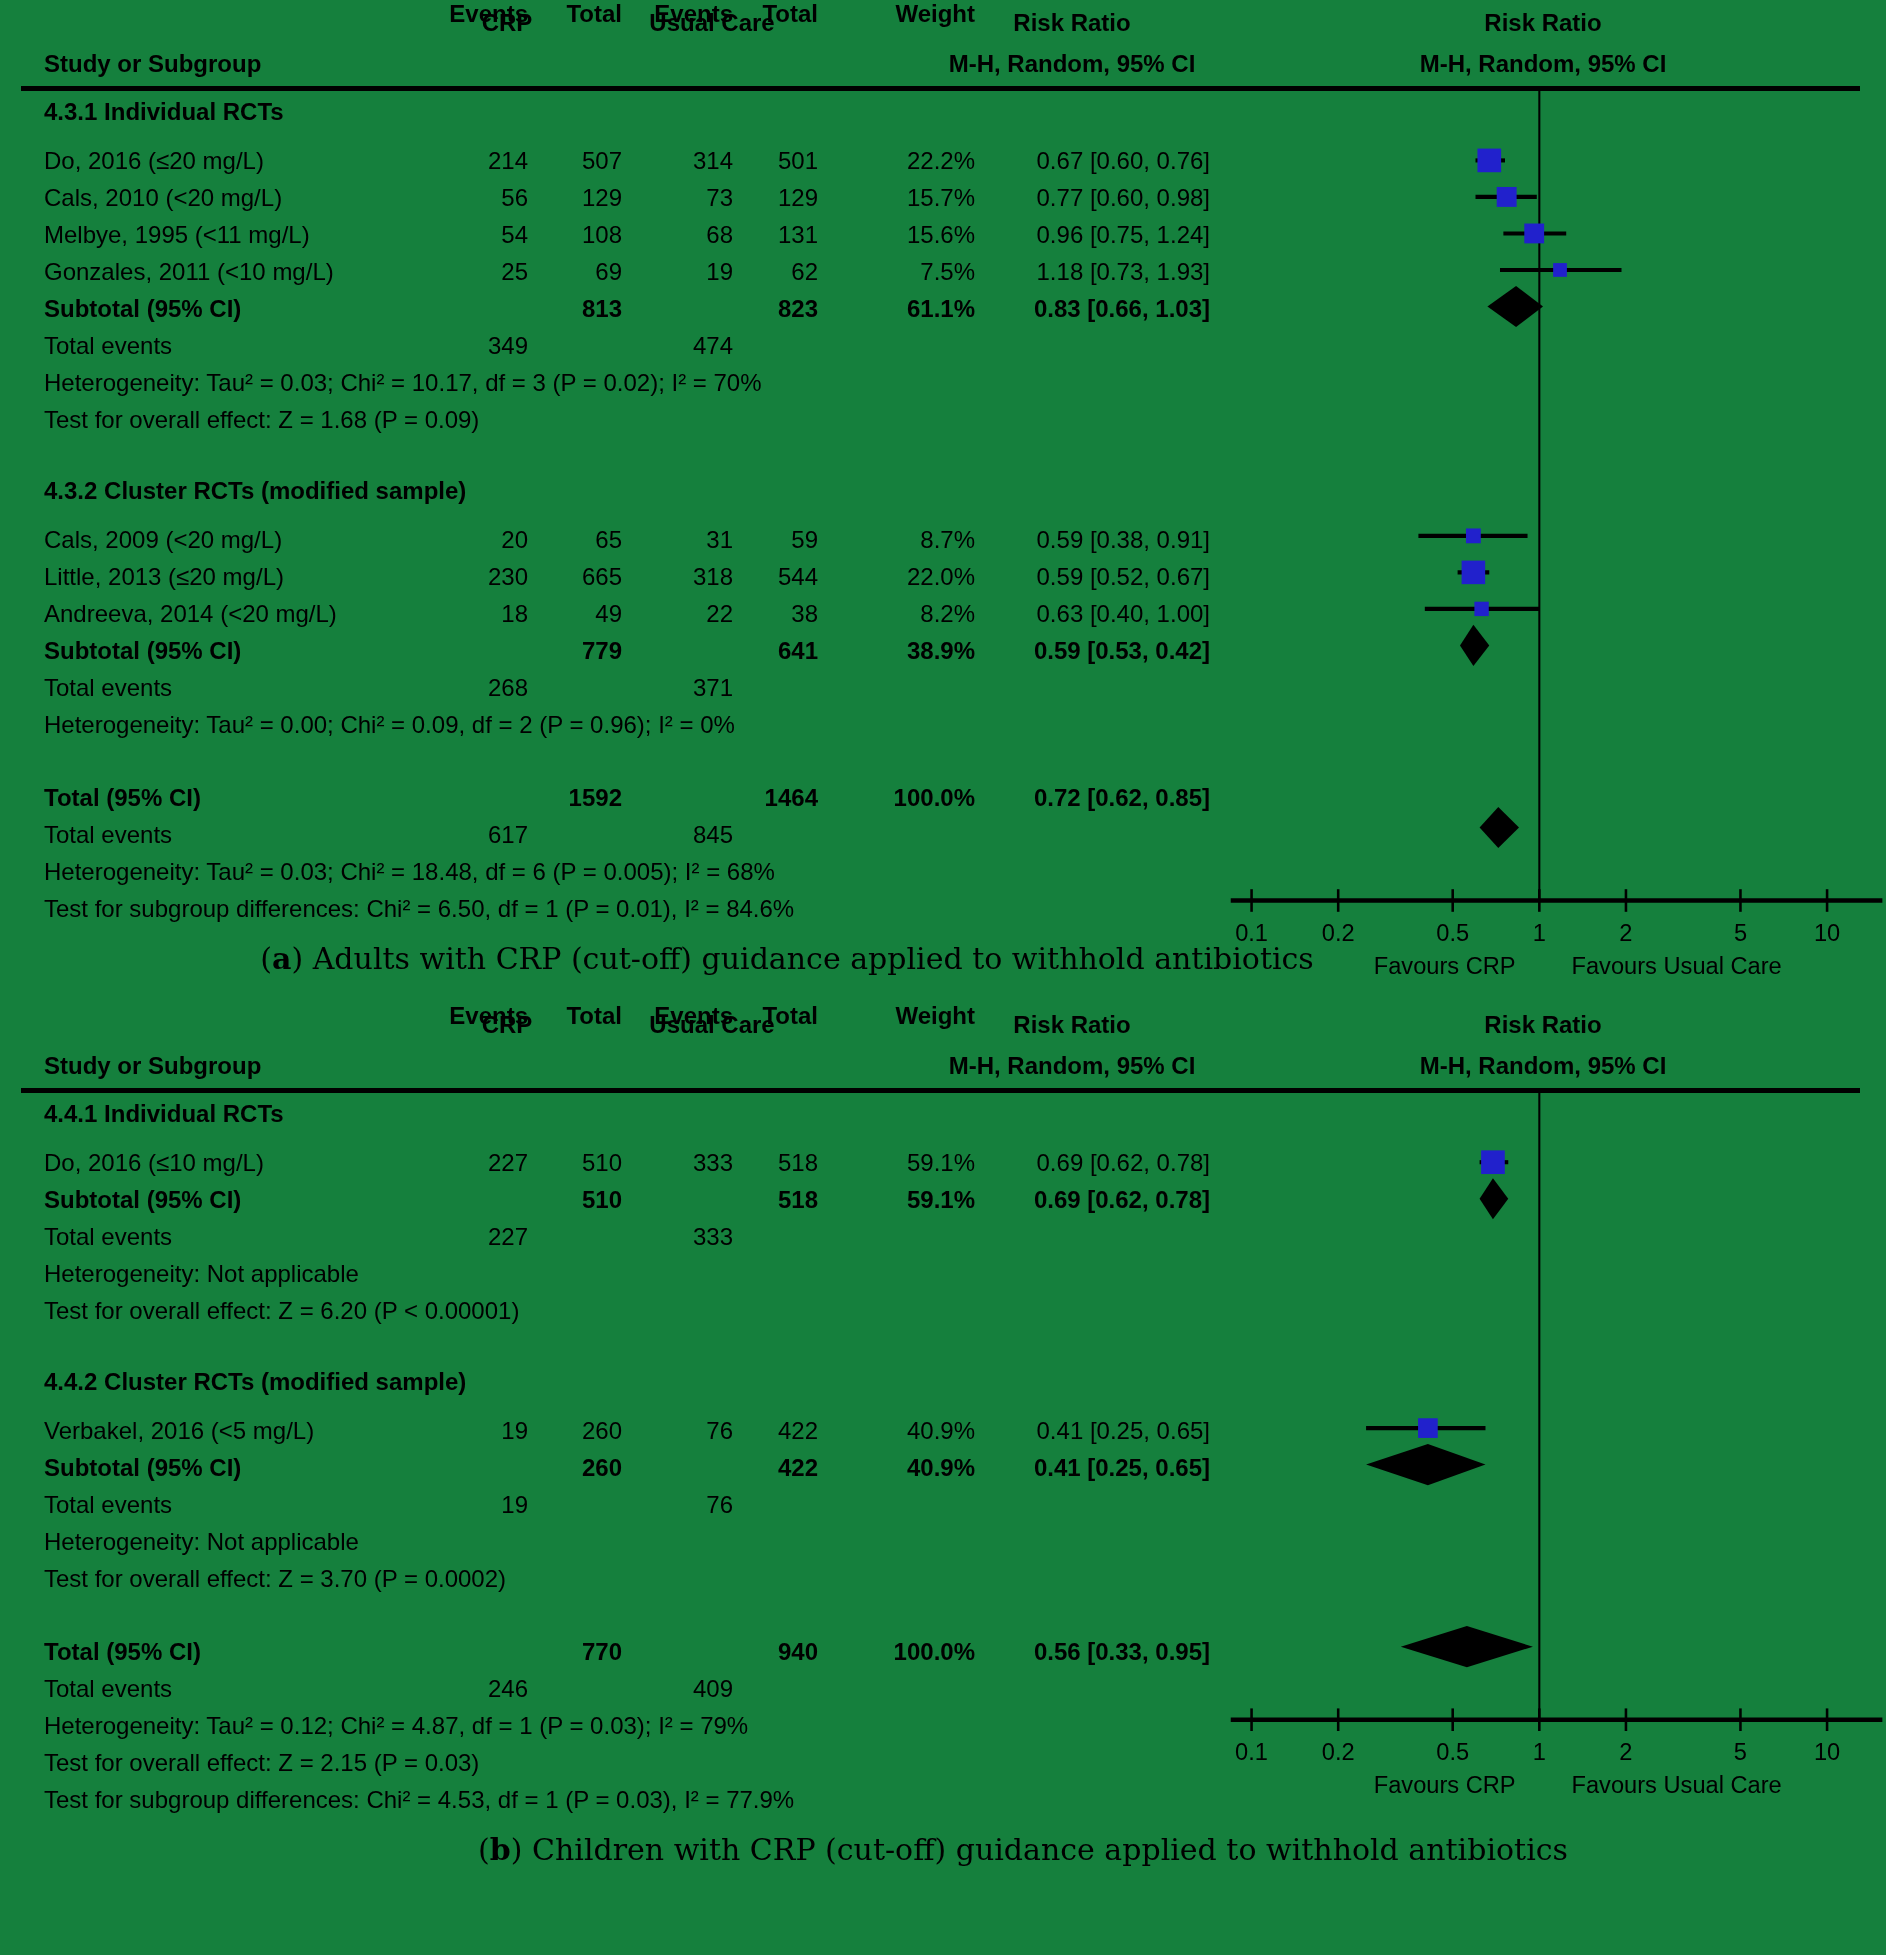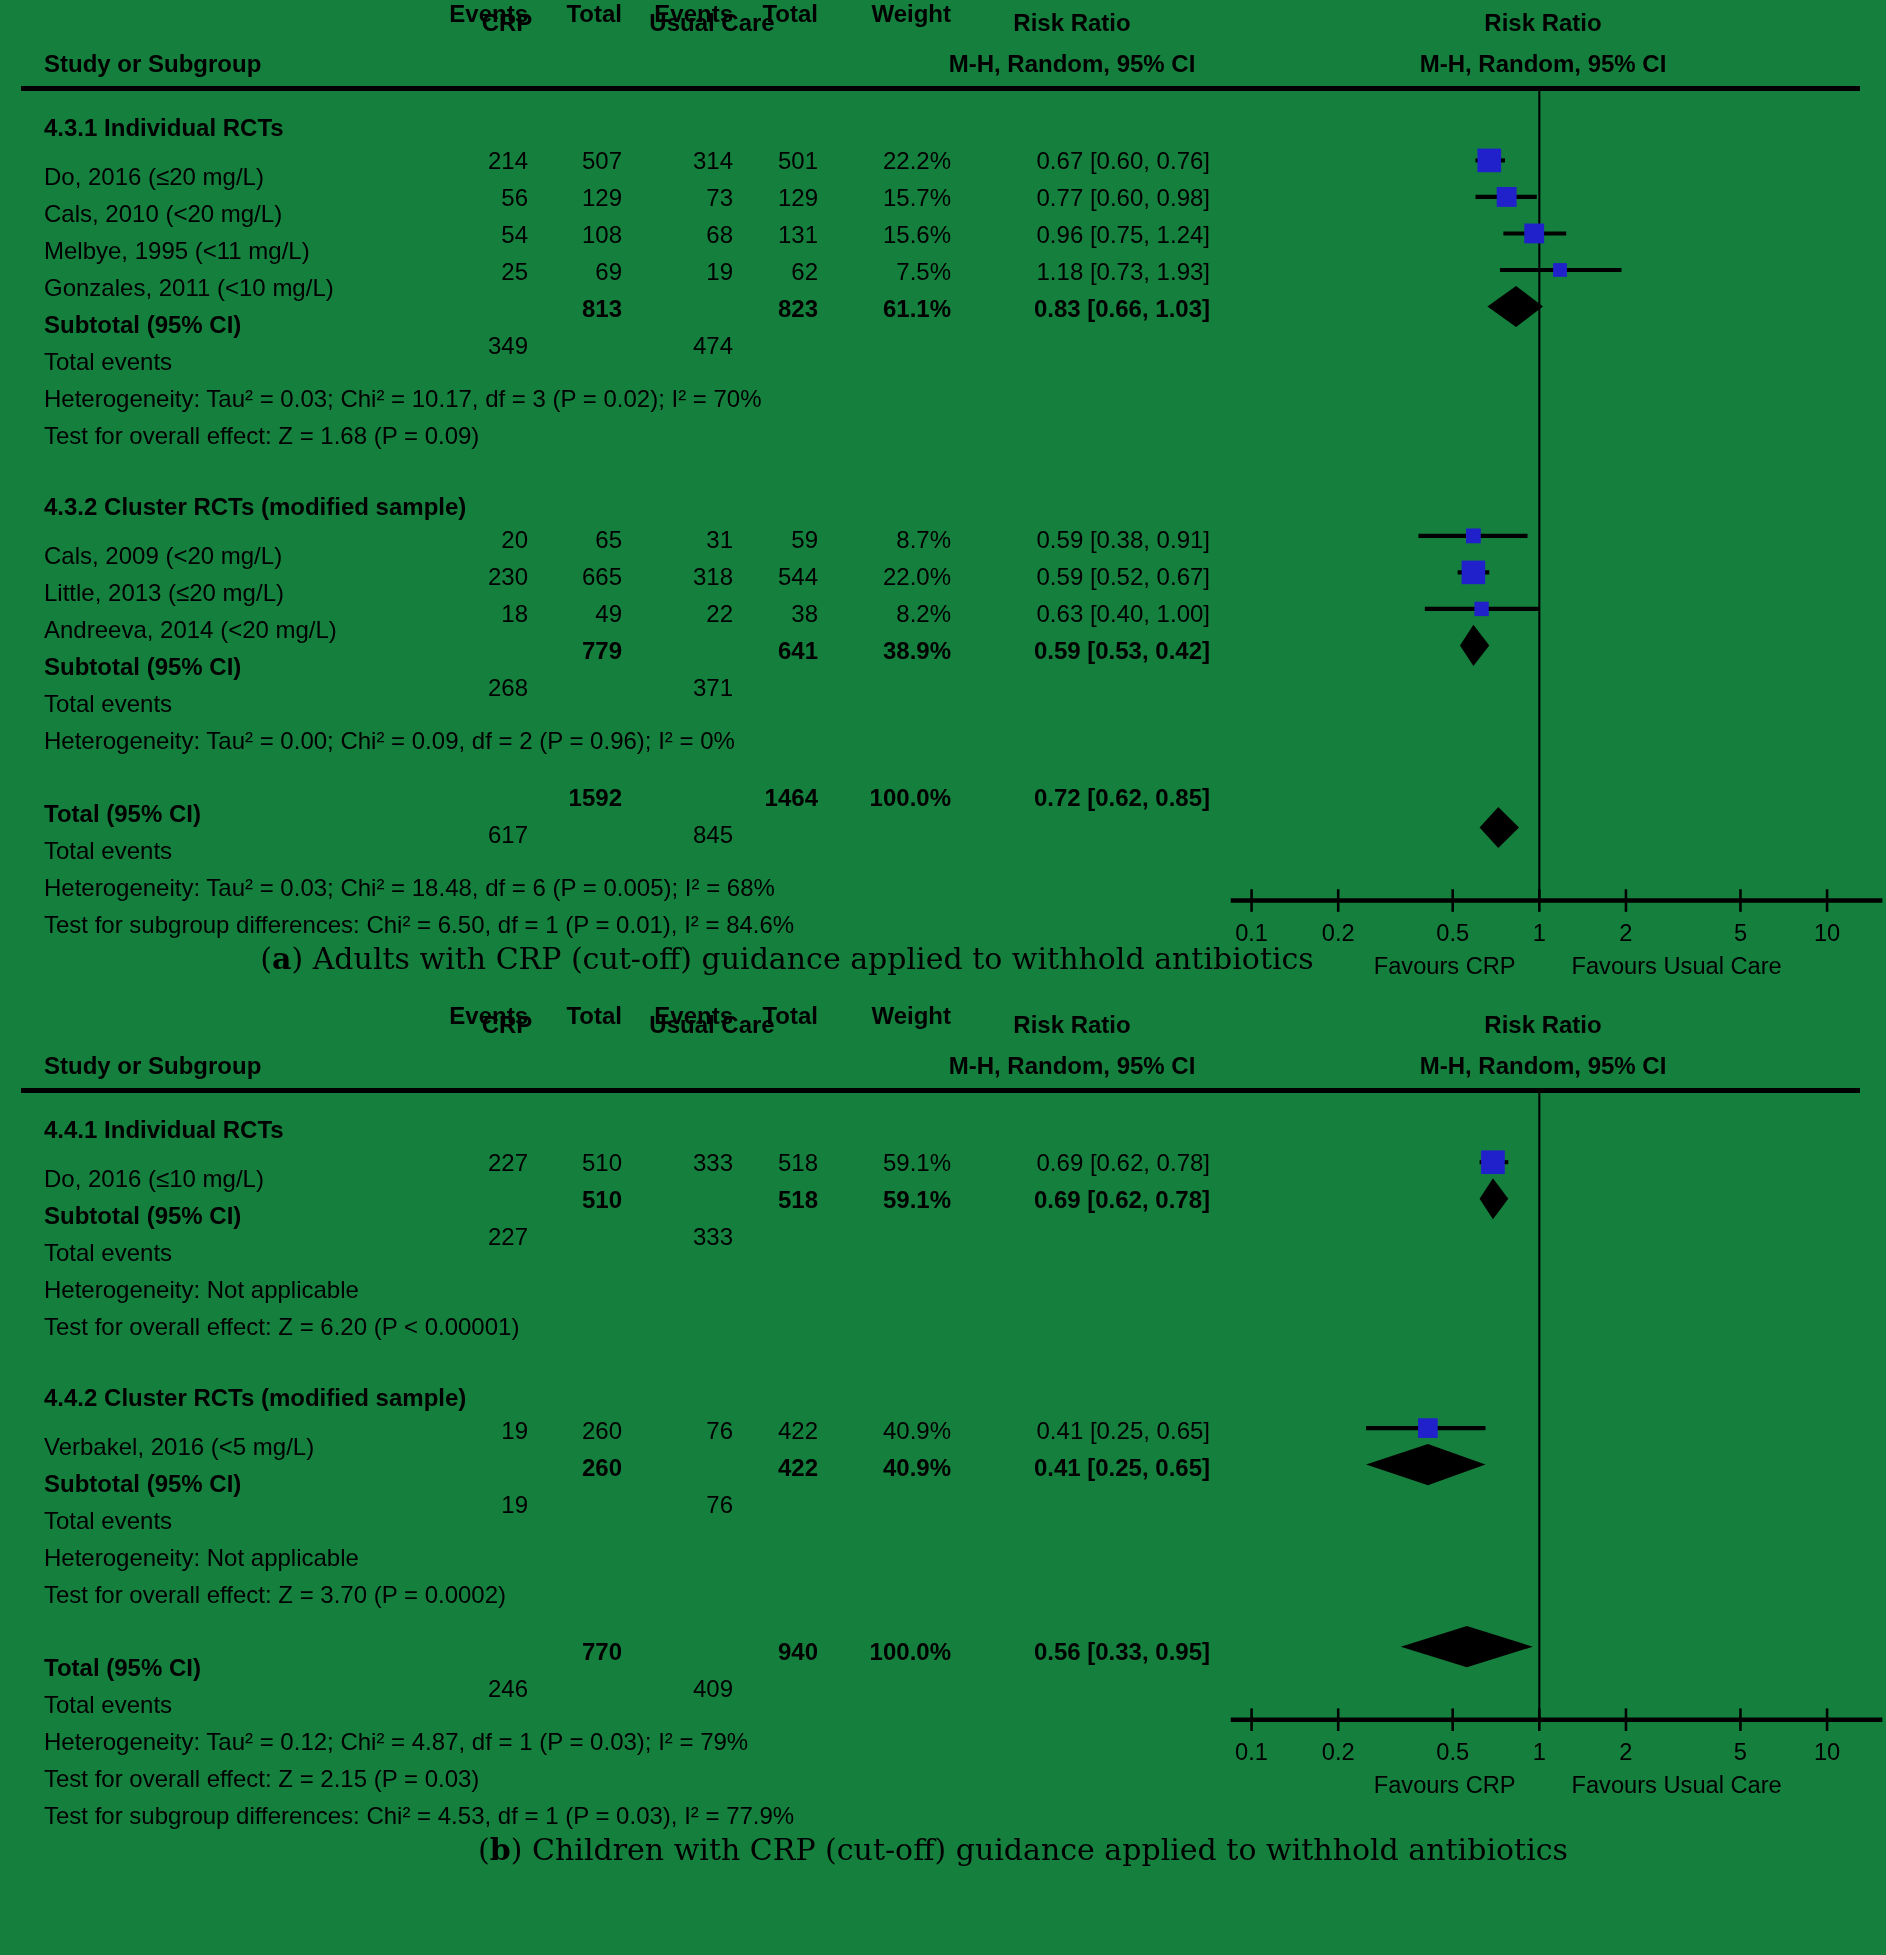--- a/index.html
+++ b/index.html
@@ -16,26 +16,26 @@
   .h-rr1{left:1072px;}
   .h-rr2{left:1543px;}
   .h-study{left:44px;}
   .rule{position:absolute;top:86px;left:20.6px;width:1839px;height:4.6px;background:#000;}
   .rows{position:relative;font-size:24px;}
   .row{position:relative;height:37px;line-height:37px;}
   .row.section{height:47px;line-height:34px;font-weight:bold;}
   .row.gap{height:36px;}
   .row.subtotal,.row.totalrow{font-weight:bold;}
   .cell{position:absolute;top:0;white-space:nowrap;}
-  .cs{left:44px;margin-top:16px;}
+  .cs{left:44px;}
   .ce1{right:1359px;}
   .ct1{right:1265px;}
   .ce2{right:1154px;}
   .ct2{right:1069px;}
-  .cw{right:936px;}
+  .cw{right:912px;}
   .crr{right:677px;}
   svg.graph{position:absolute;top:0;left:0;pointer-events:none;}
   svg.graph text{font-family:"Liberation Sans",sans-serif;fill:#000;font-size:46px;}
   .caption{position:relative;height:75px;font-family:"DejaVu Serif",serif;font-size:30px;}
   .cap-inner{position:absolute;top:14.4px;white-space:nowrap;transform:translateX(-50%);}
   .cap-a .cap-inner{left:787px;}
   .cap-b .cap-inner{left:1023px;}
 </style>
 </head>
 <body>

